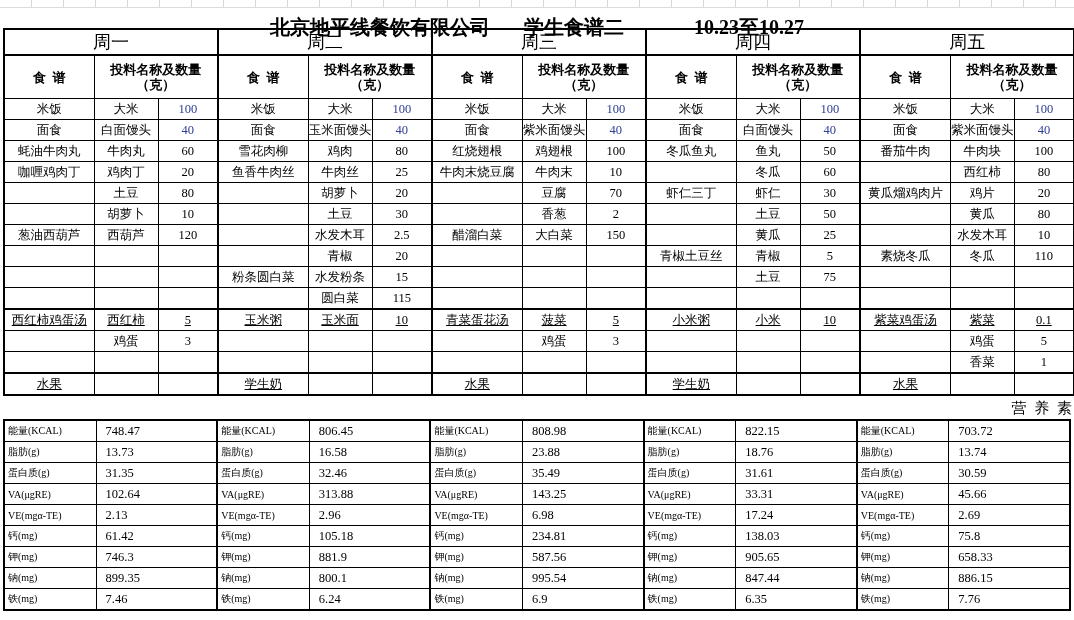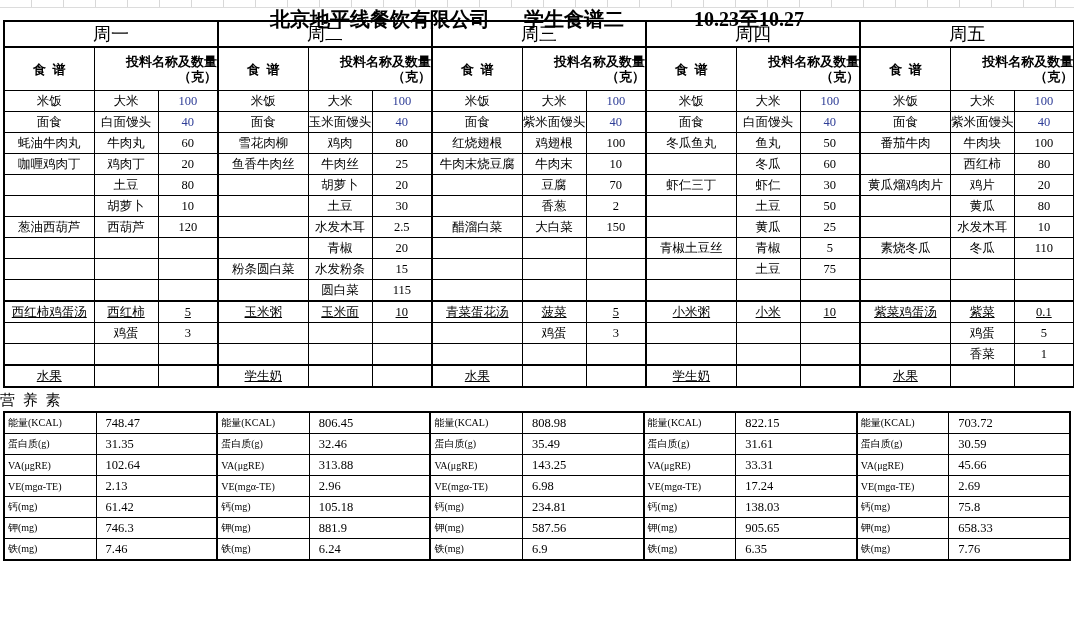--- a/index.html
+++ b/index.html
@@ -5,41 +5,41 @@
   html,body{margin:0;padding:0;background:#fff;}
   body{width:1074px;height:620px;overflow:hidden;color:#000;
        font-family:"Liberation Serif","DejaVu Serif",serif;}
   .sheet{position:relative;width:1074px;height:620px;background:#fff;}
 
   
   .grid-strip{position:absolute;top:0;left:0;width:1074px;height:7px;
     border-bottom:1px solid #dcdcdc;
     background:repeating-linear-gradient(to right,transparent 0,transparent 31px,#d8d8d8 31px,#d8d8d8 32px);}
 
-  .title-row{height:20px;box-sizing:border-box;padding-top:17px;
-    display:flex;justify-content:center;align-items:center;
+  .title-row{height:28px;box-sizing:border-box;padding-top:17px;
+    display:flex;justify-content:center;align-items:flex-start;
     font-weight:bold;font-size:20px;line-height:20px;white-space:pre;}
   .title-company{margin-right:34px;}
   .title-doc{margin-right:70px;}
 
   table{border-collapse:collapse;table-layout:fixed;margin-left:3px;width:1068px;
         border:2px solid #000;}
   td{border:1px solid #000;padding:0;overflow:hidden;white-space:nowrap;
      text-align:center;vertical-align:middle;font-size:12.5px;}
   .group-start{border-left-width:2px;}
 
   .menu-table tr.day-row td{height:21px;font-weight:normal;font-size:18px;border-bottom-width:2px;}
   .menu-table tr.colhdr-row td{height:42px;font-weight:bold;font-size:13px;line-height:15px;}
   .hdr-recipe{white-space:pre;}
-  .hdr-amount{white-space:pre-line;text-align:right;}
+  .hdr-amount{white-space:pre-line;}
   .menu-table tr.food-row td{height:20px;}
   .menu-table tr.thick-top td{border-top-width:2px;text-decoration:underline;}
   .val-blue{color:var(--blue-val,#2D3C96);}
 
-  .banner{height:23px;box-sizing:border-box;padding-top:4px;text-align:left;
+  .banner{height:23px;box-sizing:border-box;padding-top:4px;text-align:right;
     font-size:15px;line-height:17px;letter-spacing:2px;white-space:pre;}
 
   .nutrition-table td{height:20px;text-align:left;}
   .nutrition-table .nlabel{padding-left:3px;font-size:10px;}
   .nutrition-table .nval{padding-left:9px;font-size:12.5px;}
 </style>
 </head>
 <body>
 
 <div class="sheet">
@@ -357,20 +357,32 @@
           <td class="group-start nlabel">能量(KCAL)</td>
           <td class="nval">806.45</td>
           <td class="group-start nlabel">能量(KCAL)</td>
           <td class="nval">808.98</td>
           <td class="group-start nlabel">能量(KCAL)</td>
           <td class="nval">822.15</td>
           <td class="group-start nlabel">能量(KCAL)</td>
           <td class="nval">703.72</td>
         </tr>
         <tr>
+          <td class="group-start nlabel">脂肪(g)</td>
+          <td class="nval">13.73</td>
+          <td class="group-start nlabel">脂肪(g)</td>
+          <td class="nval">16.58</td>
+          <td class="group-start nlabel">脂肪(g)</td>
+          <td class="nval">23.88</td>
+          <td class="group-start nlabel">脂肪(g)</td>
+          <td class="nval">18.76</td>
+          <td class="group-start nlabel">脂肪(g)</td>
+          <td class="nval">13.74</td>
+        </tr>
+        <tr>
           <td class="group-start nlabel">蛋白质(g)</td>
           <td class="nval">31.35</td>
           <td class="group-start nlabel">蛋白质(g)</td>
           <td class="nval">32.46</td>
           <td class="group-start nlabel">蛋白质(g)</td>
           <td class="nval">35.49</td>
           <td class="group-start nlabel">蛋白质(g)</td>
           <td class="nval">31.61</td>
           <td class="group-start nlabel">蛋白质(g)</td>
           <td class="nval">30.59</td>
@@ -417,20 +429,32 @@
           <td class="group-start nlabel">钾(mg)</td>
           <td class="nval">881.9</td>
           <td class="group-start nlabel">钾(mg)</td>
           <td class="nval">587.56</td>
           <td class="group-start nlabel">钾(mg)</td>
           <td class="nval">905.65</td>
           <td class="group-start nlabel">钾(mg)</td>
           <td class="nval">658.33</td>
         </tr>
         <tr>
+          <td class="group-start nlabel">钠(mg)</td>
+          <td class="nval">899.35</td>
+          <td class="group-start nlabel">钠(mg)</td>
+          <td class="nval">800.1</td>
+          <td class="group-start nlabel">钠(mg)</td>
+          <td class="nval">995.54</td>
+          <td class="group-start nlabel">钠(mg)</td>
+          <td class="nval">847.44</td>
+          <td class="group-start nlabel">钠(mg)</td>
+          <td class="nval">886.15</td>
+        </tr>
+        <tr>
           <td class="group-start nlabel">铁(mg)</td>
           <td class="nval">7.46</td>
           <td class="group-start nlabel">铁(mg)</td>
           <td class="nval">6.24</td>
           <td class="group-start nlabel">铁(mg)</td>
           <td class="nval">6.9</td>
           <td class="group-start nlabel">铁(mg)</td>
           <td class="nval">6.35</td>
           <td class="group-start nlabel">铁(mg)</td>
           <td class="nval">7.76</td>

